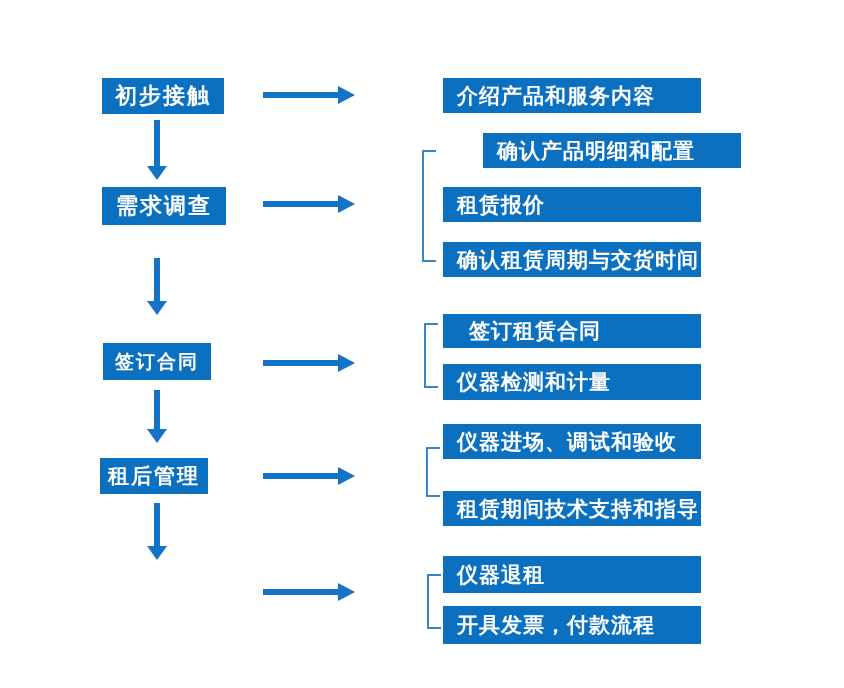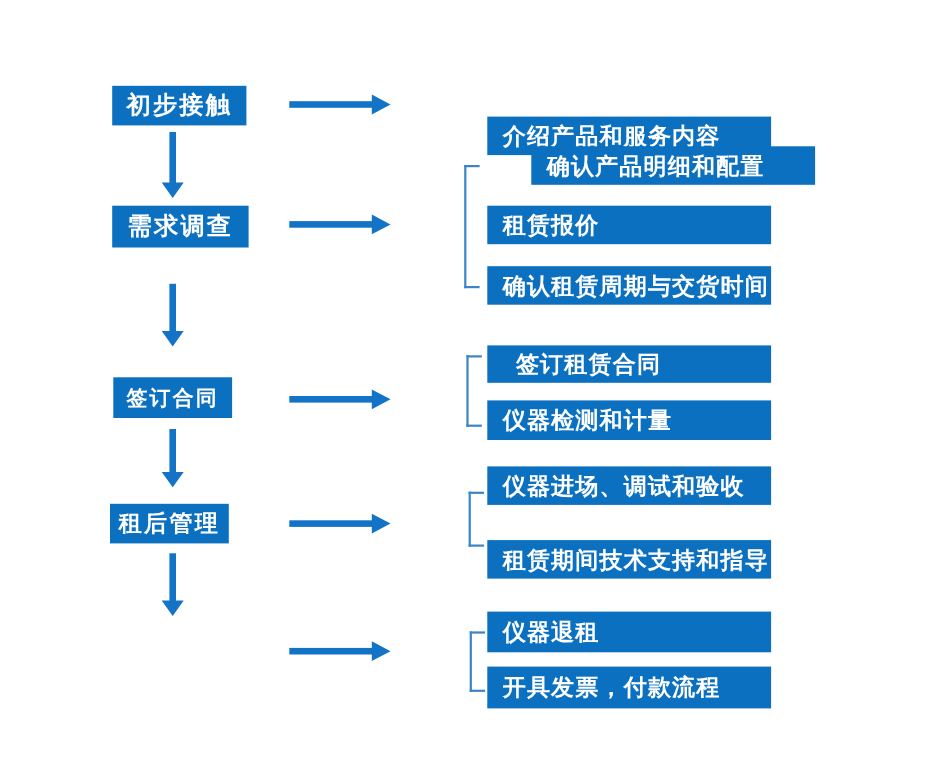--- a/index.html
+++ b/index.html
@@ -31,21 +31,21 @@
   .lb4{left:100px;top:458px;width:108px;height:36px;font-size:21px;}
   .lb5{left:100px;top:575px;width:110px;height:37px;font-size:21px;}
   
   .rbox{
     position:absolute;left:443px;width:258px;
     background:#0b70c0;color:#ffffff;
     display:flex;align-items:center;
     padding-left:14px;box-sizing:border-box;
     font-size:21px;font-weight:bold;letter-spacing:1px;
   }
-  .rb1{top:78px;height:35px;margin-top:28px;}
+  .rb1{top:78px;height:35px;}
   .rb2{top:133px;height:35px;margin-left:40px;}
   .rb3{top:187px;height:35px;text-align:right;}
   .rb4{top:242px;height:35px;}
   .rb5{top:314px;height:34px;padding-left:26px;}
   .rb6{top:364px;height:36px;}
   .rb7{top:424px;height:35px;}
   .rb8{top:491px;height:35px;}
   .rb9{top:556px;height:37px;}
   .rb10{top:606px;height:38px;}
   

